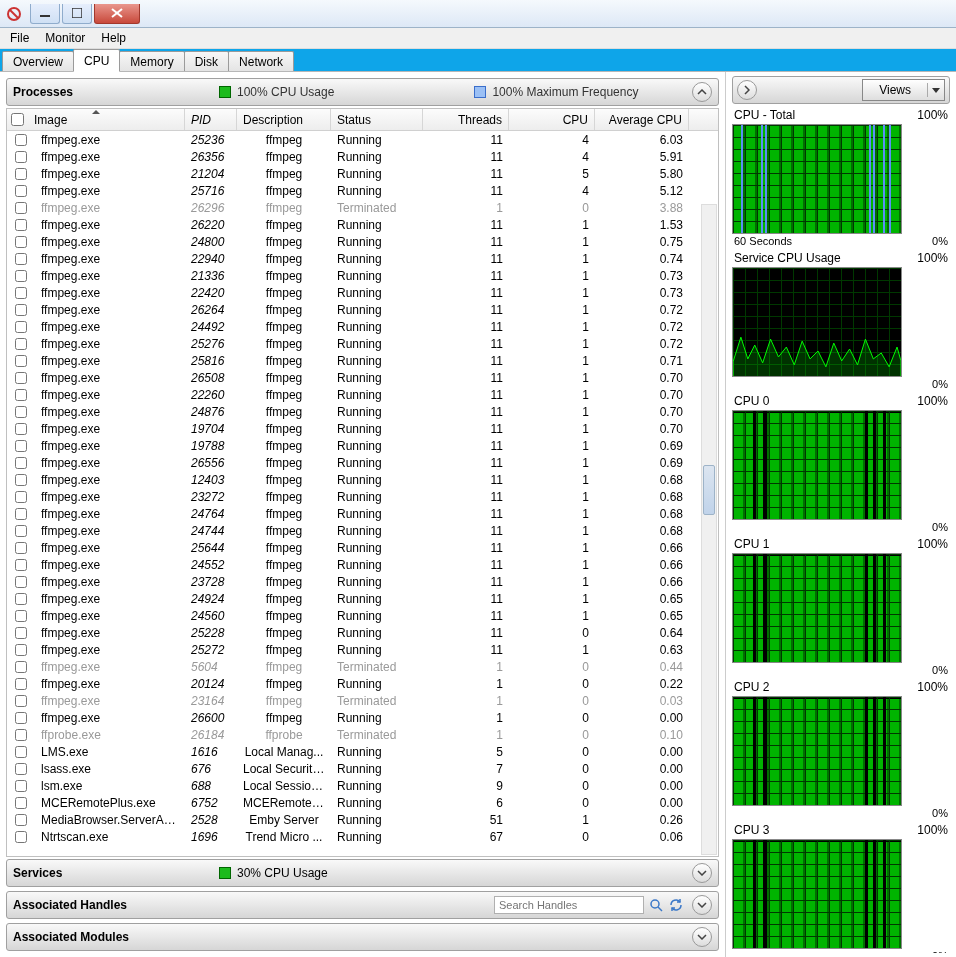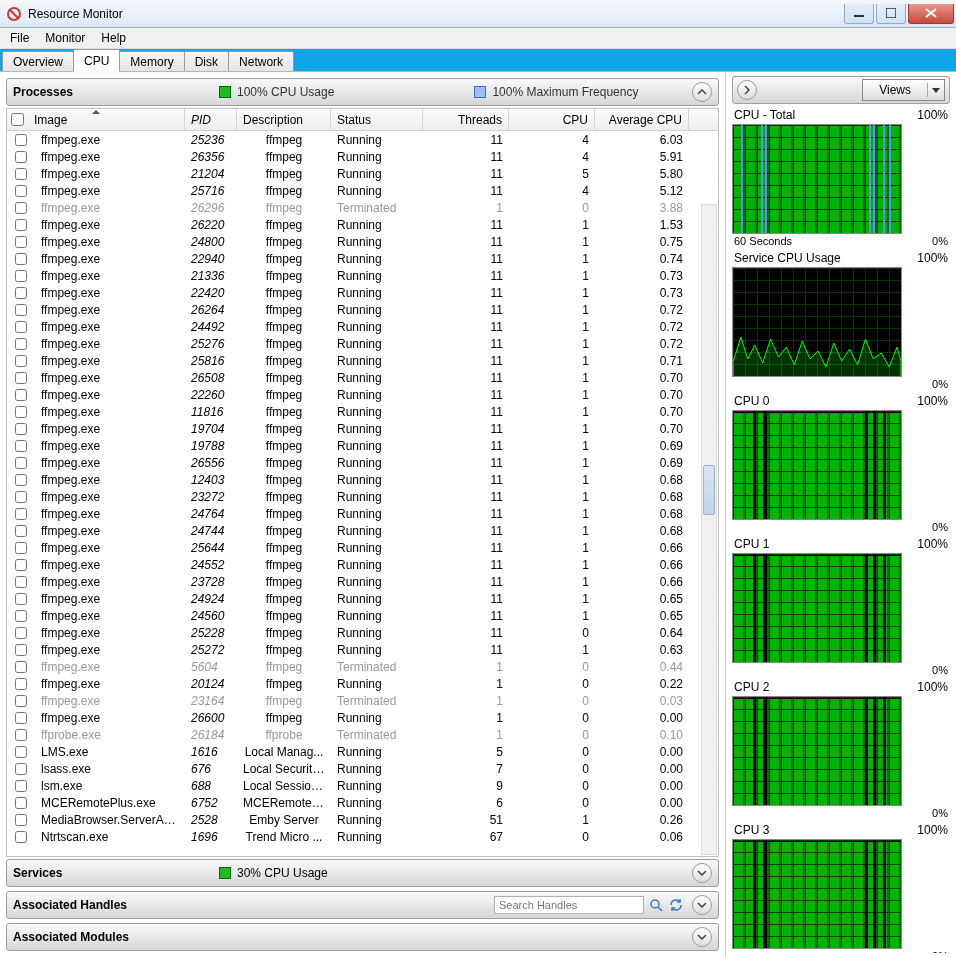--- a/index.html
+++ b/index.html
@@ -95,21 +95,20 @@
 </head>
 <body>
 
 <div class="titlebar">
   <span class="icon">
     <svg width="16" height="16">
         <circle cx="8" cy="8" r="6" fill="none" stroke="#c33" stroke-width="2"></circle>
         <line x1="4" y1="4" x2="12" y2="12" stroke="#c33" stroke-width="2"></line>
       </svg>
   </span>
-  <span class="title">Resource Monitor</span>
   <div class="winbuttons">
     <div class="winbtn">
         <svg width="10" height="8">
           <rect y="6" width="10" height="2" fill="#333"></rect>
         </svg>
       </div>
     <div class="winbtn">
         <svg width="10" height="10">
           <rect x="0" y="0" width="10" height="10" fill="none" stroke="#333" stroke-width="1.5"></rect>
         </svg>
@@ -371,21 +370,21 @@
             <div class="cell c4">Running</div>
             <div class="cell c5 r">11</div>
             <div class="cell c6 r">1</div>
             <div class="cell c7 r">0.70</div>
           </div>
           <div class="row">
             <div class="cell chk c0">
               <input type="checkbox" style="">
             </div>
             <div class="cell c1">ffmpeg.exe</div>
-            <div class="cell c2">11816</div>
+            <div class="cell c2">24876</div>
             <div class="cell c3">ffmpeg</div>
             <div class="cell c4">Running</div>
             <div class="cell c5 r">11</div>
             <div class="cell c6 r">1</div>
             <div class="cell c7 r">0.70</div>
           </div>
           <div class="row">
             <div class="cell chk c0">
               <input type="checkbox" style="">
             </div>

